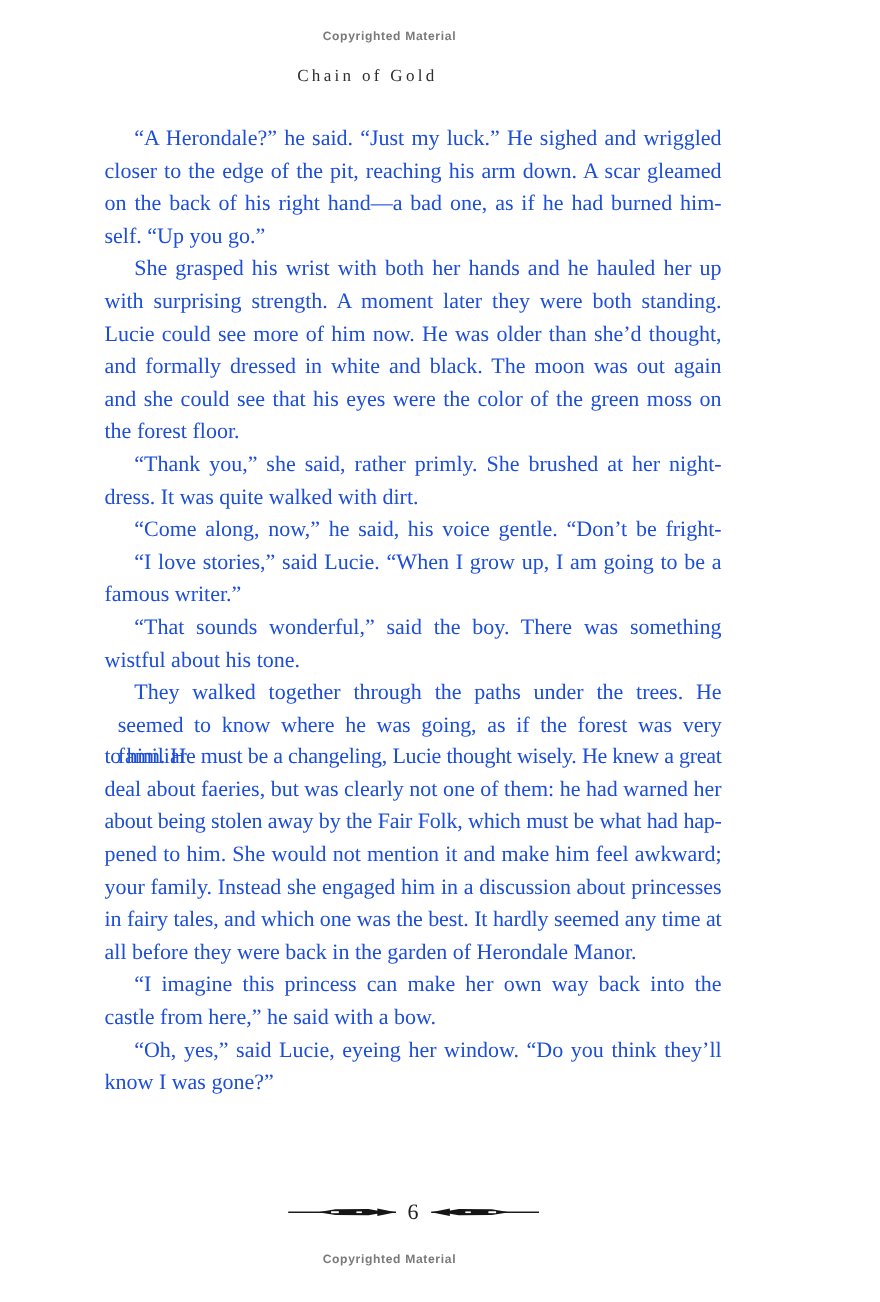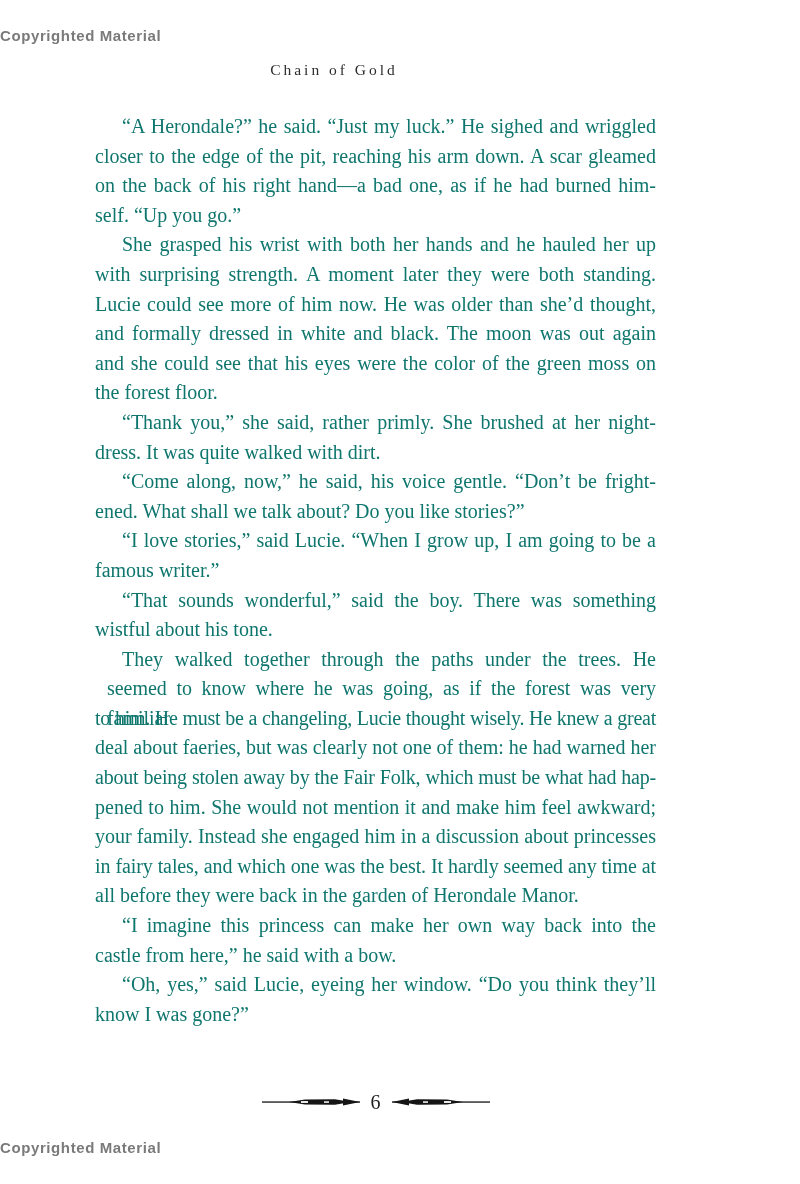--- a/index.html
+++ b/index.html
@@ -7,24 +7,24 @@
     position: relative;
     width: 800px;
     height: 1184px;
     background: #ffffff;
     font-family: "Liberation Serif", serif;
     overflow: hidden;
   }
   .top-copyright, .bottom-copyright {
     position: absolute;
     left: 0; width: 708px;
-    text-align: left;
+    text-align: center;
     font-family: "Liberation Sans", sans-serif;
     font-weight: bold;
-    font-size: 15px;
+    font-size: 11px;
     letter-spacing: 0.6px;
     color: #7a7a7a;
   }
   .top-copyright { top: 27px; }
   .bottom-copyright { top: 1139px; }
   .running-header {
     position: absolute;
     top: 61px; left: 0; width: 668px;
     text-align: center;
     font-family: "Liberation Serif", serif;
@@ -32,21 +32,21 @@
     letter-spacing: 3px;
     color: #2d2d2d;
   }
   .body-text {
     position: absolute;
     top: 112px;
     left: 95px;
     width: 561px;
     font-size: 20px;
     line-height: 29.6px;
-    color: #0f766e;
+    color: #1d4ed8;
   }
   .para { margin: 0; }
   .line {
     text-align: justify;
     text-align-last: justify;
     height: 29.6px;
     overflow: visible;
   }
   .line.first { text-indent: 27px; }
   .line.lastline { text-align-last: left; }
@@ -92,21 +92,20 @@
         <div class="line" style="">and formally dressed in white and black. The moon was out again</div>
         <div class="line" style="">and she could see that his eyes were the color of the green moss on</div>
         <div class="line lastline" style="">the forest floor.</div>
       </div>
       <div class="para">
         <div class="line first" style="">“Thank you,” she said, rather primly. She brushed at her night-</div>
         <div class="line lastline" style="">dress. It was quite walked with dirt.</div>
       </div>
       <div class="para">
         <div class="line first" style="">“Come along, now,” he said, his voice gentle. “Don’t be fright-</div>
-        <div class="line lastline" style="">ened. What shall we talk about? Do you like stories?”</div>
       </div>
       <div class="para">
         <div class="line first" style="">“I love stories,” said Lucie. “When I grow up, I am going to be a</div>
         <div class="line lastline" style="">famous writer.”</div>
       </div>
       <div class="para">
         <div class="line first" style="">“That sounds wonderful,” said the boy. There was something</div>
         <div class="line lastline" style="">wistful about his tone.</div>
       </div>
       <div class="para">

